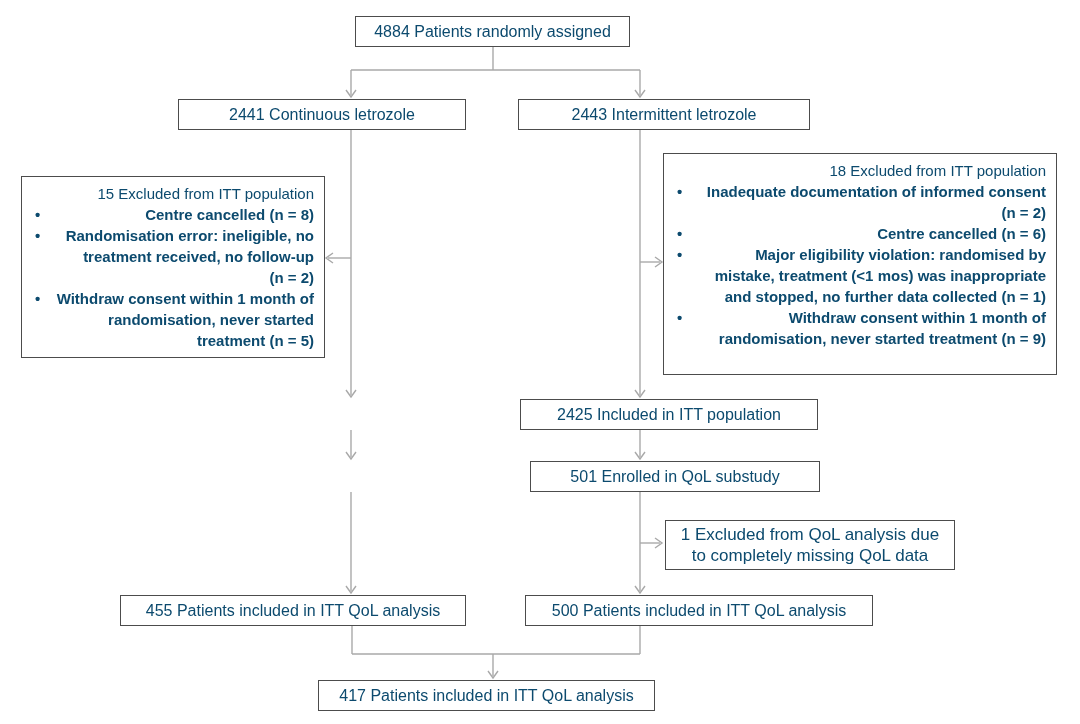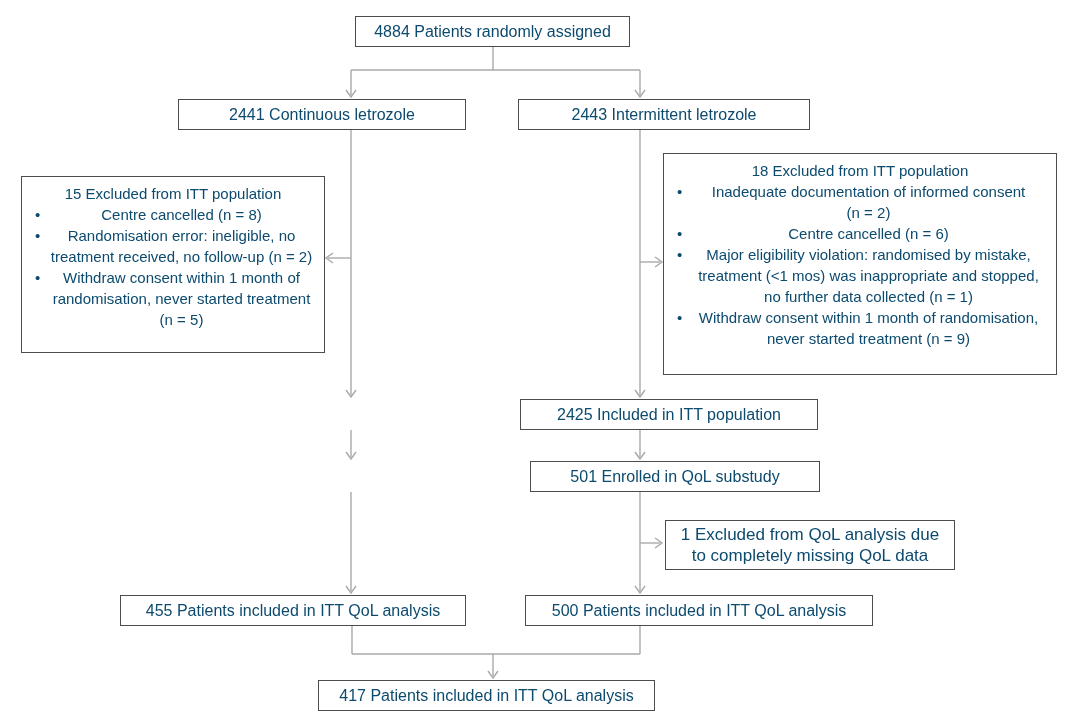--- a/index.html
+++ b/index.html
@@ -15,24 +15,24 @@
   }
   .single{
     display:flex;align-items:center;justify-content:center;
     font-size:16px;line-height:18px;text-align:center;white-space:nowrap;
   }
   .multi-center{
     display:flex;align-items:center;justify-content:center;
     font-size:17px;line-height:21px;text-align:center;padding:16px 8px;
   }
   .excl{
-    font-size:15px;line-height:21px;padding:6px 10px 6px 10px;text-align:center;
+    font-size:15px;line-height:21px;padding:6px 10px 6px 10px;text-align:right;
   }
   .excl .heading{margin:0 0 0 0;}
-  .excl ul{list-style:none;margin:0 0 0 3px;padding:0;}
+  .excl ul{list-style:none;margin:0 0 0 3px;padding:0;font-weight:bold;}
   .excl li{position:relative;padding-left:14px;}
   .excl li::before{content:"\2022";position:absolute;left:0;top:0;}
 </style>
 </head>
 <body>
 
 <div class="stage">
 
   <svg class="lines" width="1080" height="724" viewBox="0 0 1080 724">
     <g>

